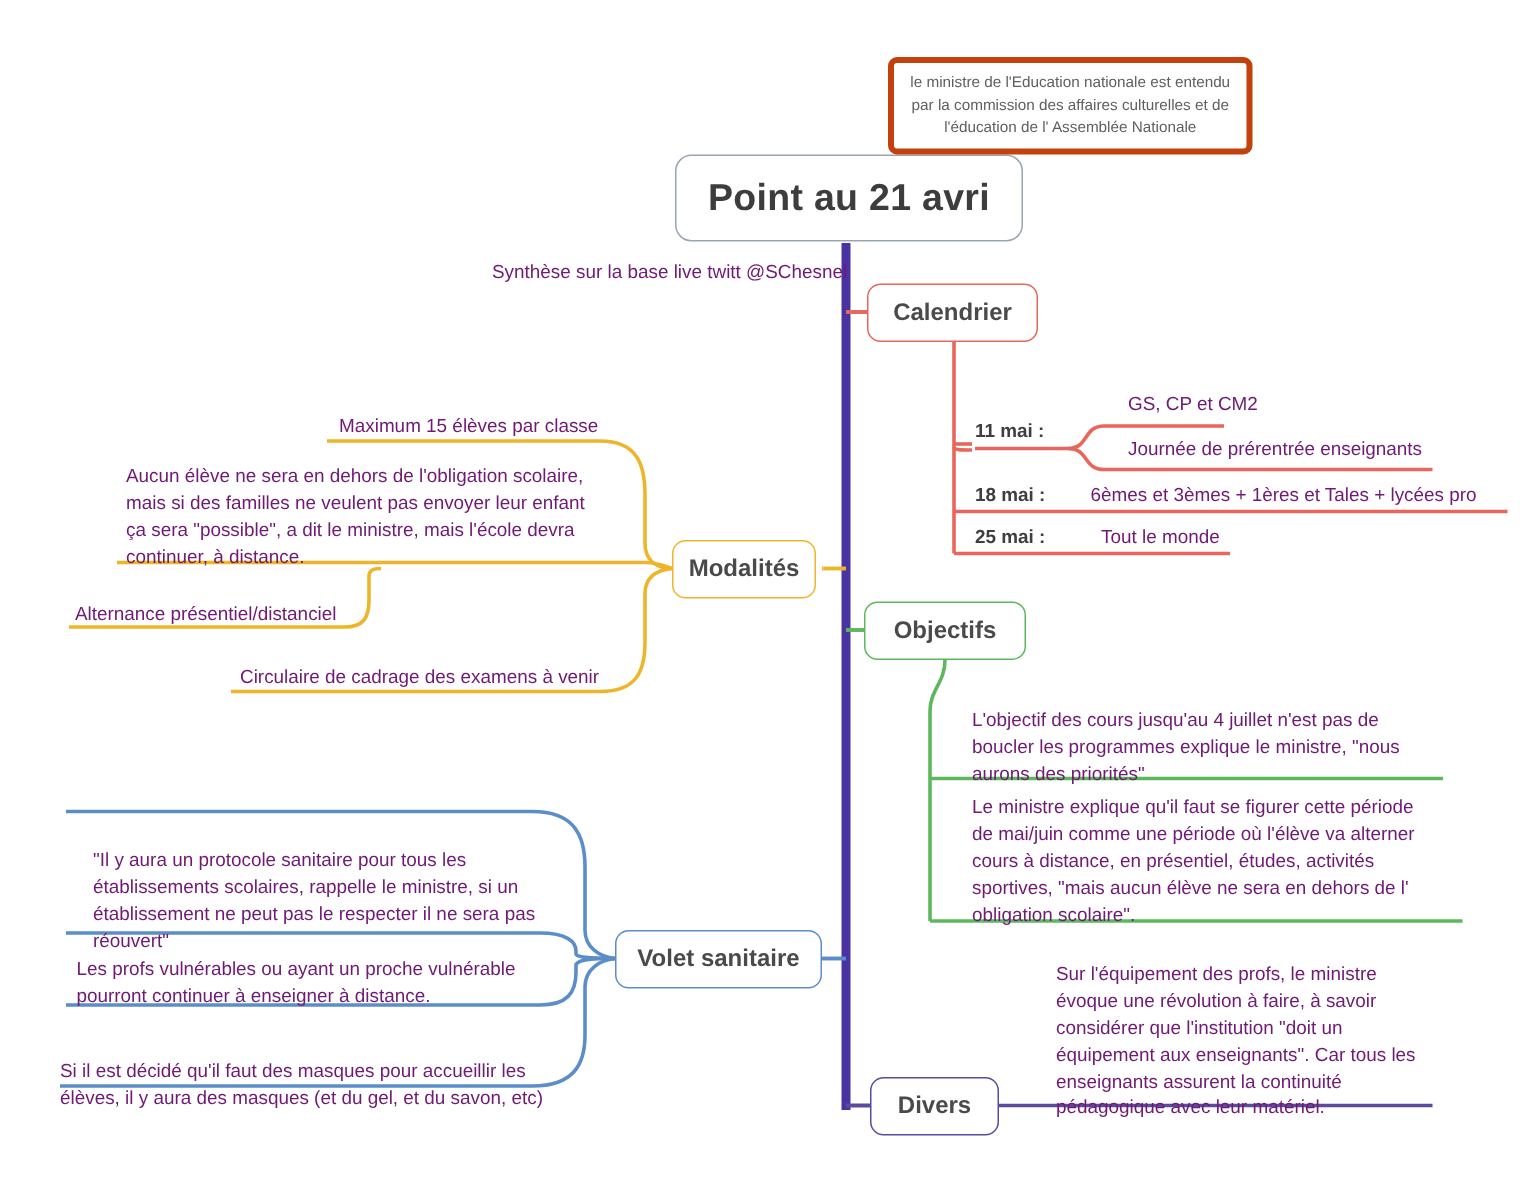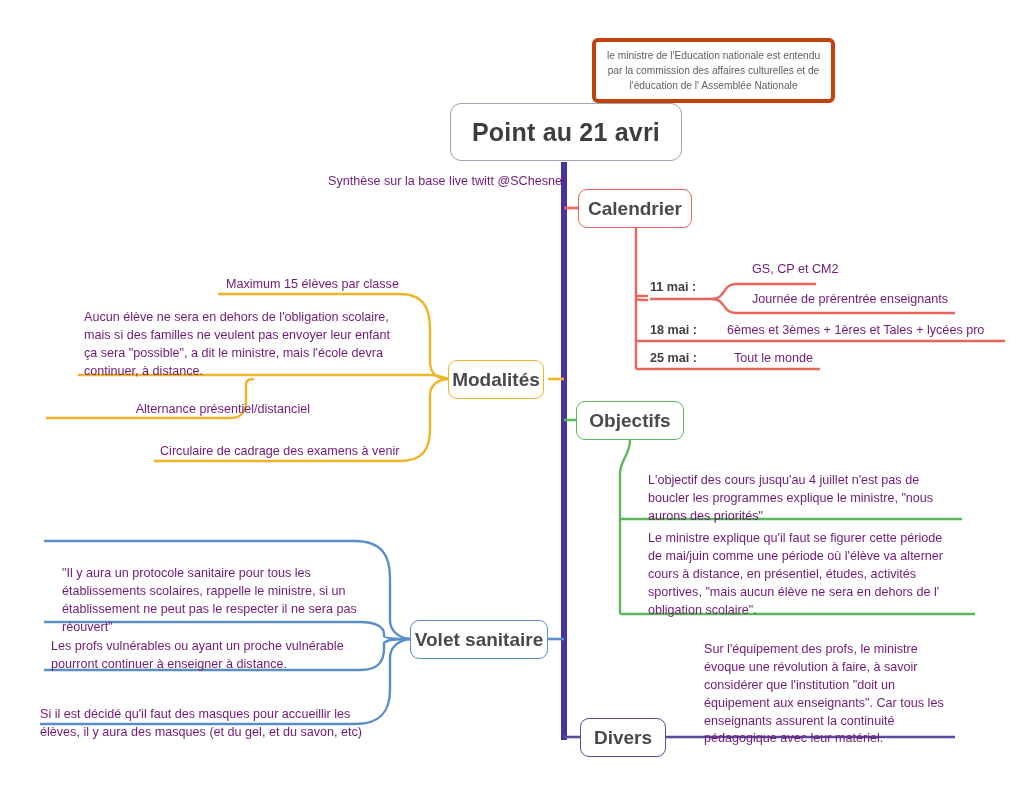--- a/index.html
+++ b/index.html
@@ -43,21 +43,21 @@
     border-radius: 11px;
     font-size: 25px;
     font-weight: bold;
     letter-spacing: .2px;
     color: #3d3d3d;
     align-items: center;
   }
   .node-branch {
     border-width: 1.8px;
     border-style: solid;
-    font-size: 19px;
+    font-size: 16px;
     font-weight: 600;
     color: #4a4a4a;
   }
 
   
   .txt {
     position: absolute;
     box-sizing: border-box;
     font-size: 12.6px;
     line-height: 1.42;
@@ -161,21 +161,21 @@
 
   <div class="node node-branch" style="left:448px; top:360px; width:96px; height:39px; border-color:#efb52a;">
     <span>Modalités</span>
   </div>
 
   <div class="txt" style="left:226px; top:276px; width:260px;">Maximum 15 élèves par classe</div>
   <div class="txt" style="left:84px; top:309px; width:350px;">Aucun élève ne sera en dehors de l'obligation scolaire,
 mais si des familles ne veulent pas envoyer leur enfant
 ça sera "possible", a dit le ministre, mais l'école devra
 continuer, à distance.</div>
-  <div class="txt" style="left:50px; top:401px; width:260px;text-align:right;">Alternance présentiel/distanciel</div>
+  <div class="txt" style="left:50px; top:401px; width:260px;">Alternance présentiel/distanciel</div>
   <div class="txt" style="left:160px; top:443px; width:300px;">Circulaire de cadrage des examens à venir</div>
 
   <div class="node node-branch" style="left:576px; top:401px; width:108px; height:39px; border-color:#5cb85c;">
     <span>Objectifs</span>
   </div>
 
   <div class="txt" style="left:648px; top:472px; width:330px;">L'objectif des cours jusqu'au 4 juillet n'est pas de
 boucler les programmes explique le ministre, "nous
 aurons des priorités"</div>
   <div class="txt" style="left:648px; top:530px; width:335px;">Le ministre explique qu'il faut se figurer cette période

